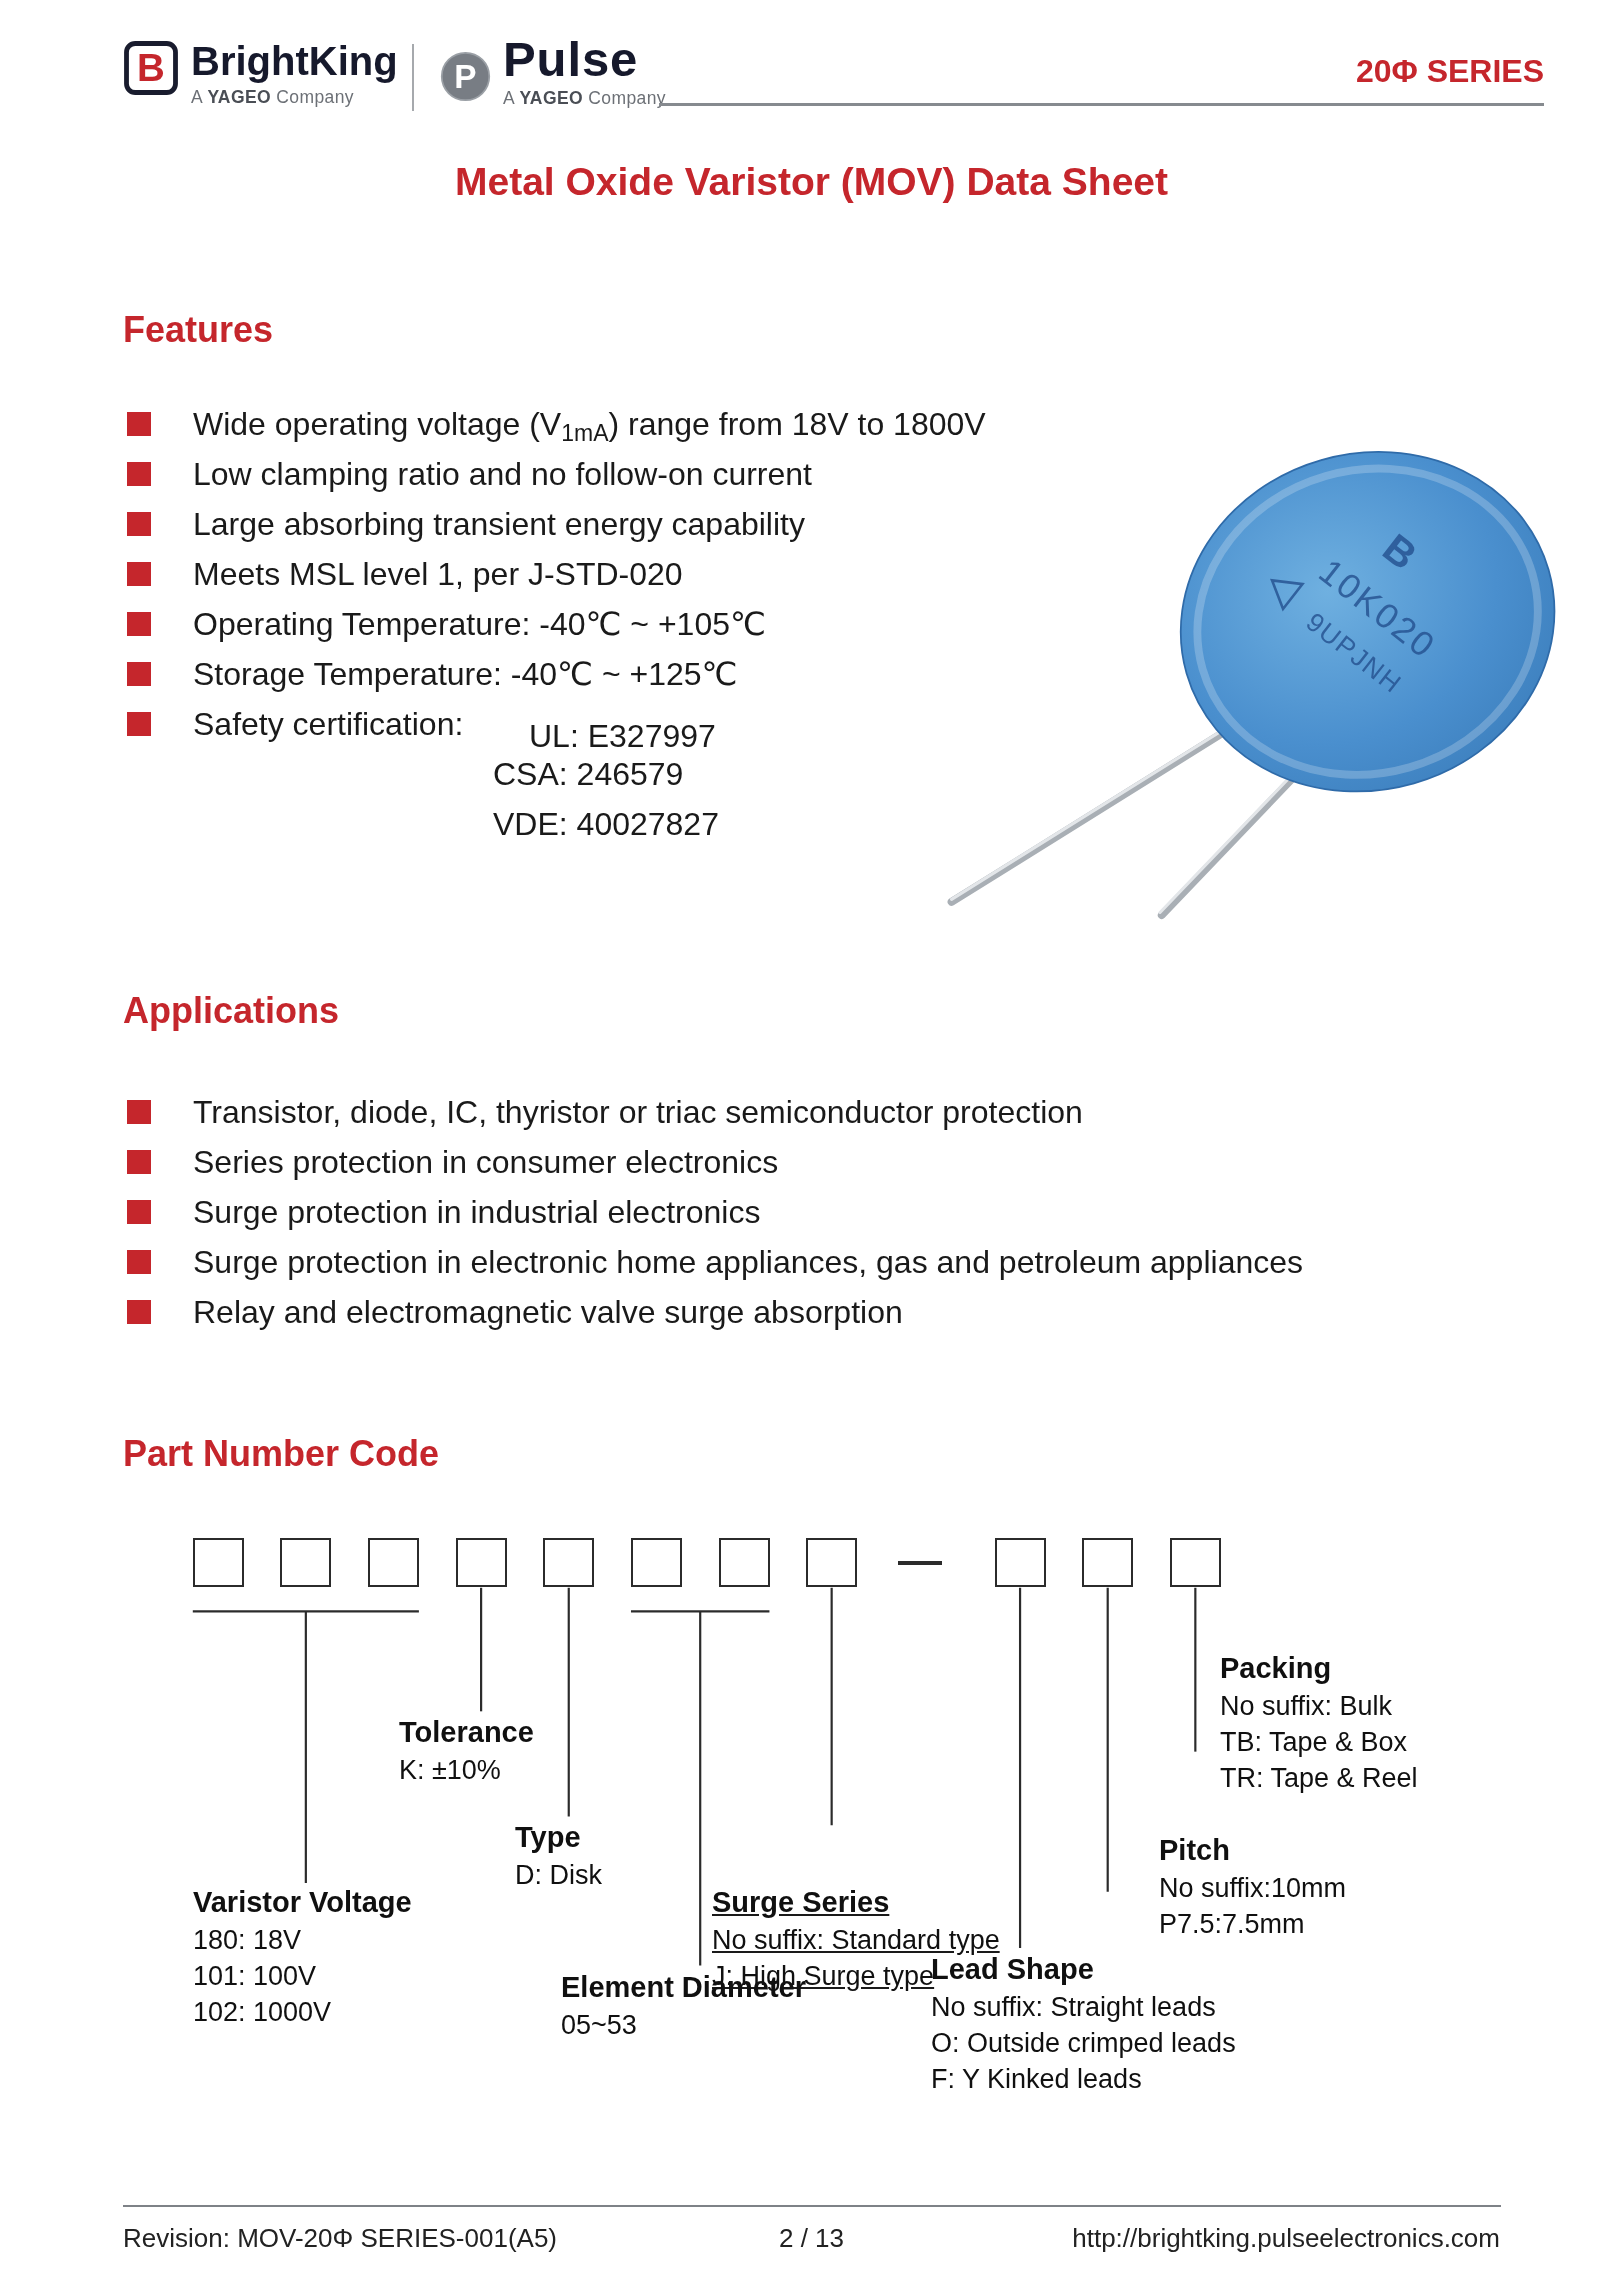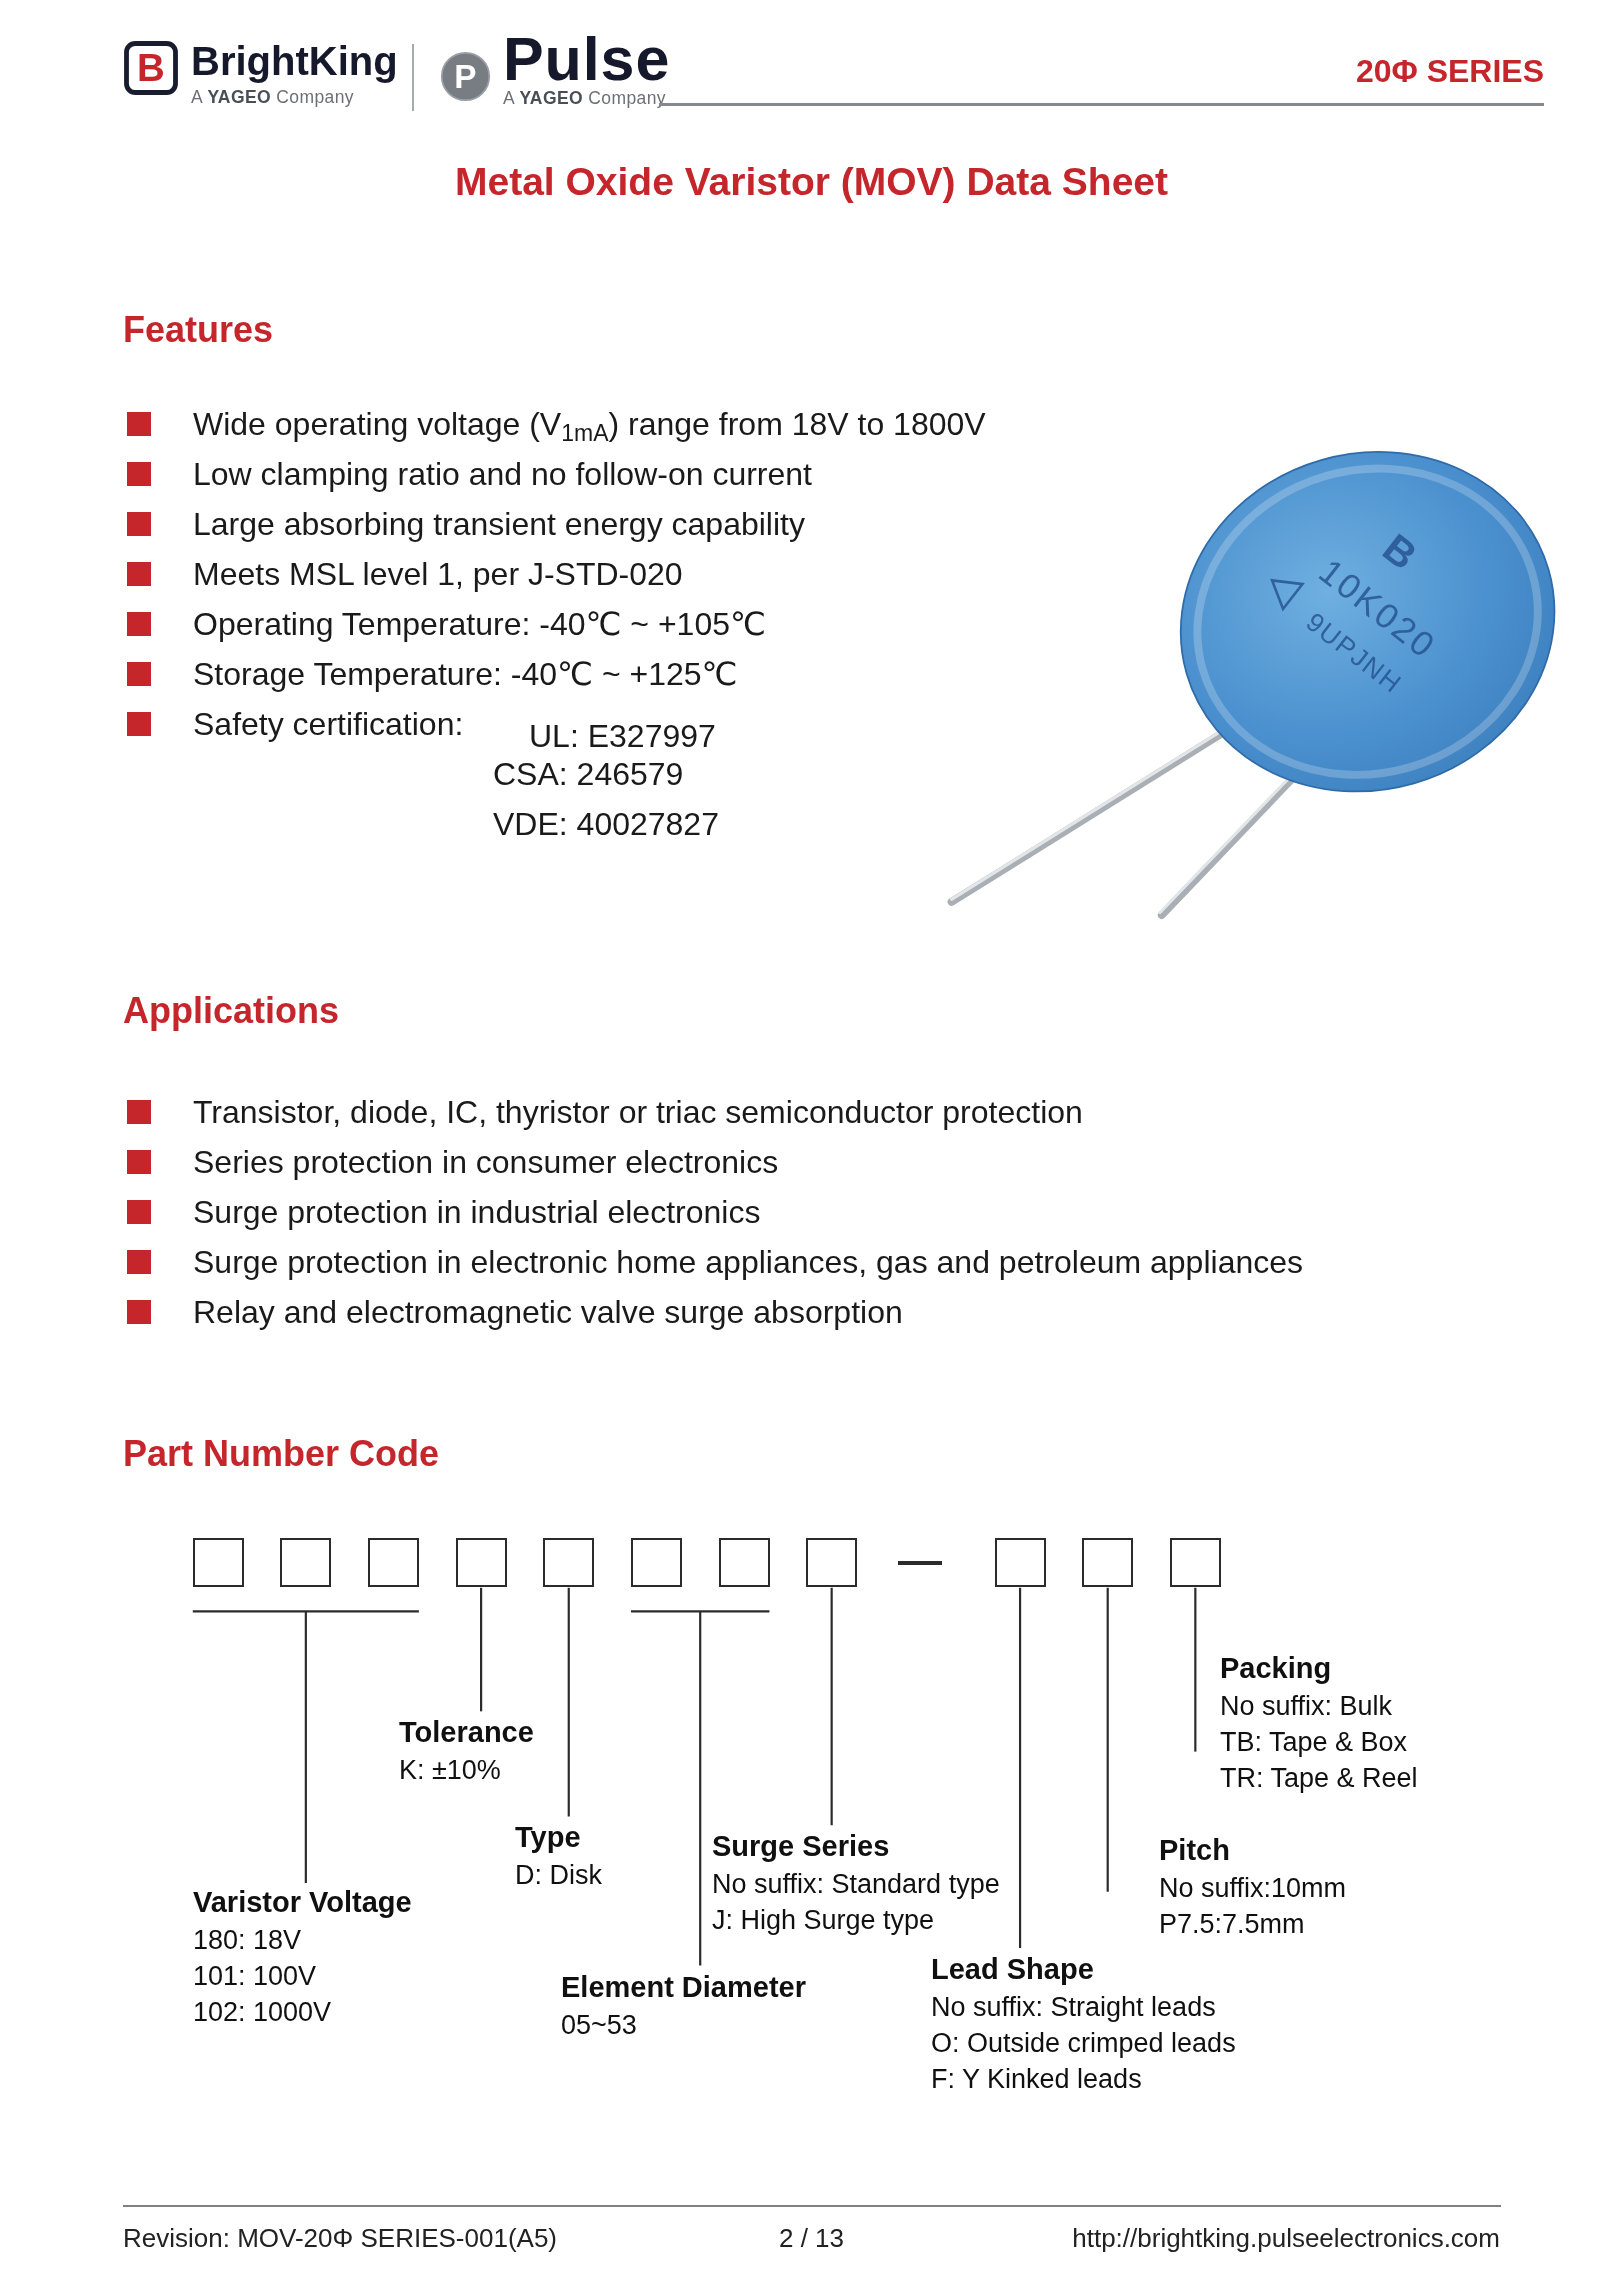--- a/index.html
+++ b/index.html
@@ -6,21 +6,21 @@
   .page{
     position:relative;width:1623px;height:2295px;background:#ffffff;
     font-family:"Liberation Sans","DejaVu Sans",sans-serif;color:#1a1a1a;
     margin:0 auto;overflow:hidden;
   }
   .abs{position:absolute;}
   
   .bk-name{font-size:40px;font-weight:700;color:#16192c;line-height:44px;}
   .logo-tag{font-size:17.5px;color:#6c7076;margin-top:3.5px;letter-spacing:0.4px;}
   .logo-tag .brand{font-weight:700;color:#4a4e55;}
-  .pulse-name{font-size:61px;font-weight:700;color:#16192c;line-height:49px;letter-spacing:0.9px;}
+  .pulse-name{font-size:49px;font-weight:700;color:#16192c;line-height:49px;letter-spacing:0.9px;}
   .divider{width:1.8px;height:67px;background:#a6a9ad;}
   .series{font-size:32px;font-weight:700;color:#c5262c;}
   .header-rule{height:2.6px;background:#868a8f;}
   
   .doc-title{width:100%;text-align:center;font-size:39px;font-weight:700;color:#c5262c;}
   .sec-h{font-size:36px;font-weight:700;color:#c5262c;}
   
   ul.blist{list-style:none;margin:0;padding:0;}
   ul.blist li{position:relative;padding-left:66px;font-size:32px;line-height:50px;height:50px;white-space:nowrap;}
   ul.blist li .bullet{position:absolute;left:0;top:13px;width:24px;height:24px;background:#c5262c;}
@@ -184,21 +184,21 @@
   <div class="pn-label" style="left:399px;top:1714px;">
     <div class="t">Tolerance</div>
     <div class="l">K: ±10%</div>
   </div>
 
   <div class="pn-label" style="left:515px;top:1819px;">
     <div class="t">Type</div>
     <div class="l">D: Disk</div>
   </div>
 
-  <div class="pn-label" style="left:712px;top:1828px;">
+  <div class="pn-label" style="left:712px;top:1884px;text-decoration:underline;">
     <div class="t">Surge Series</div>
     <div class="l">No suffix: Standard type
 J: High Surge type</div>
   </div>
 
   <div class="pn-label" style="left:1159px;top:1832px;">
     <div class="t">Pitch</div>
     <div class="l">No suffix:10mm
 P7.5:7.5mm</div>
   </div>

